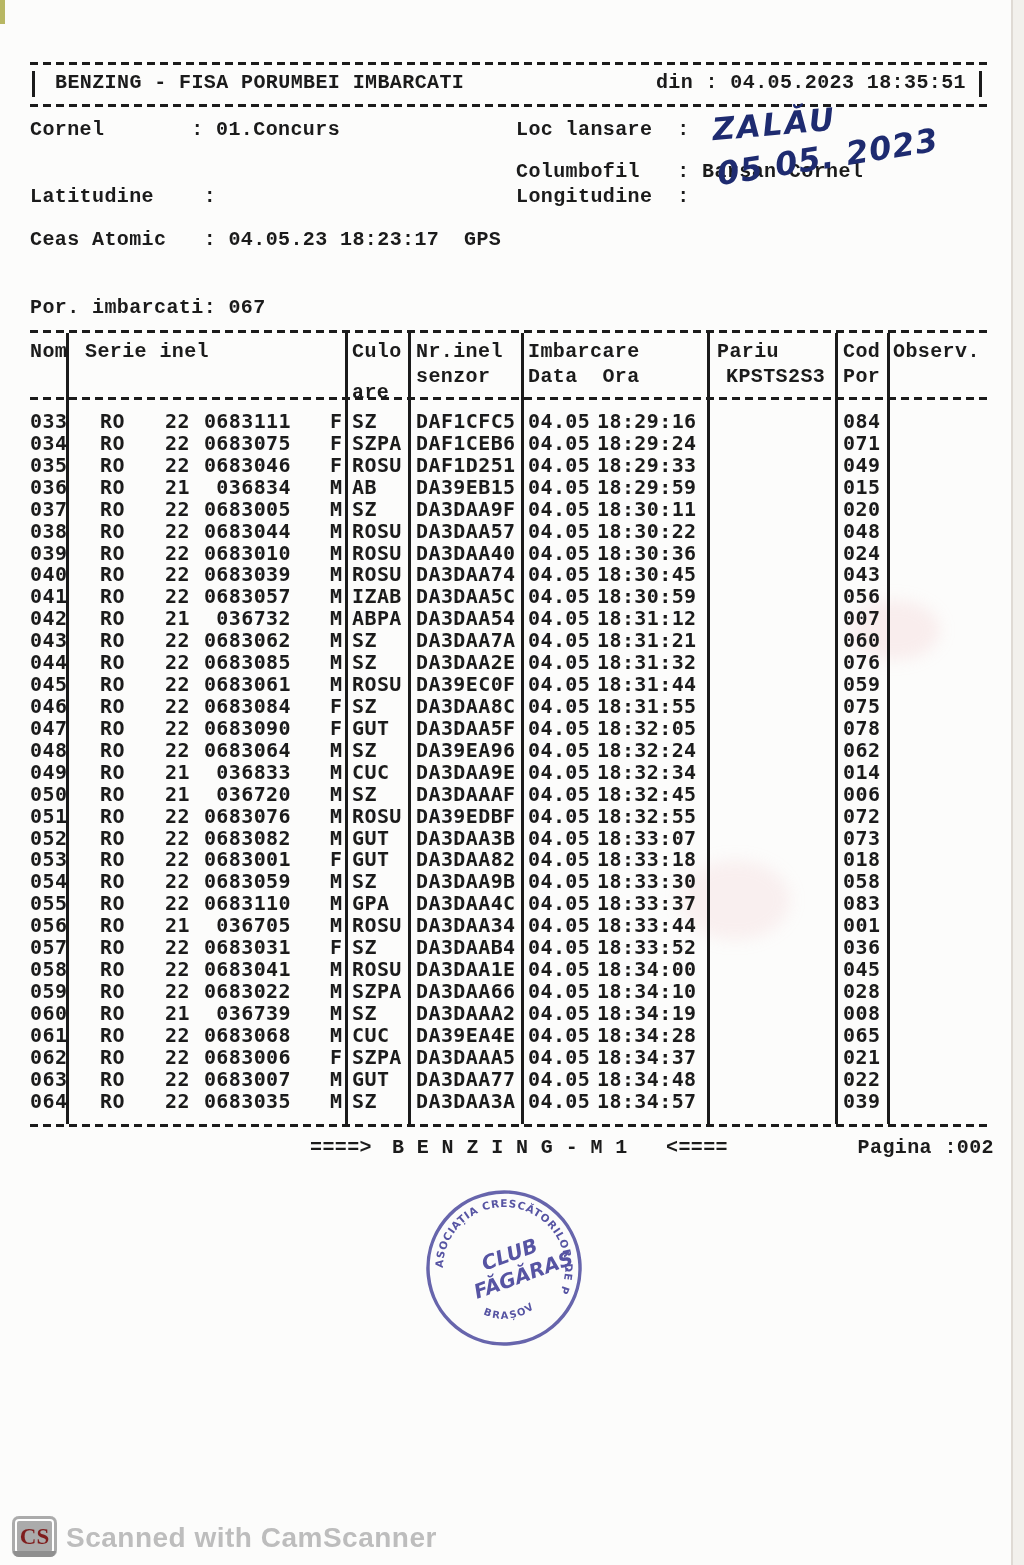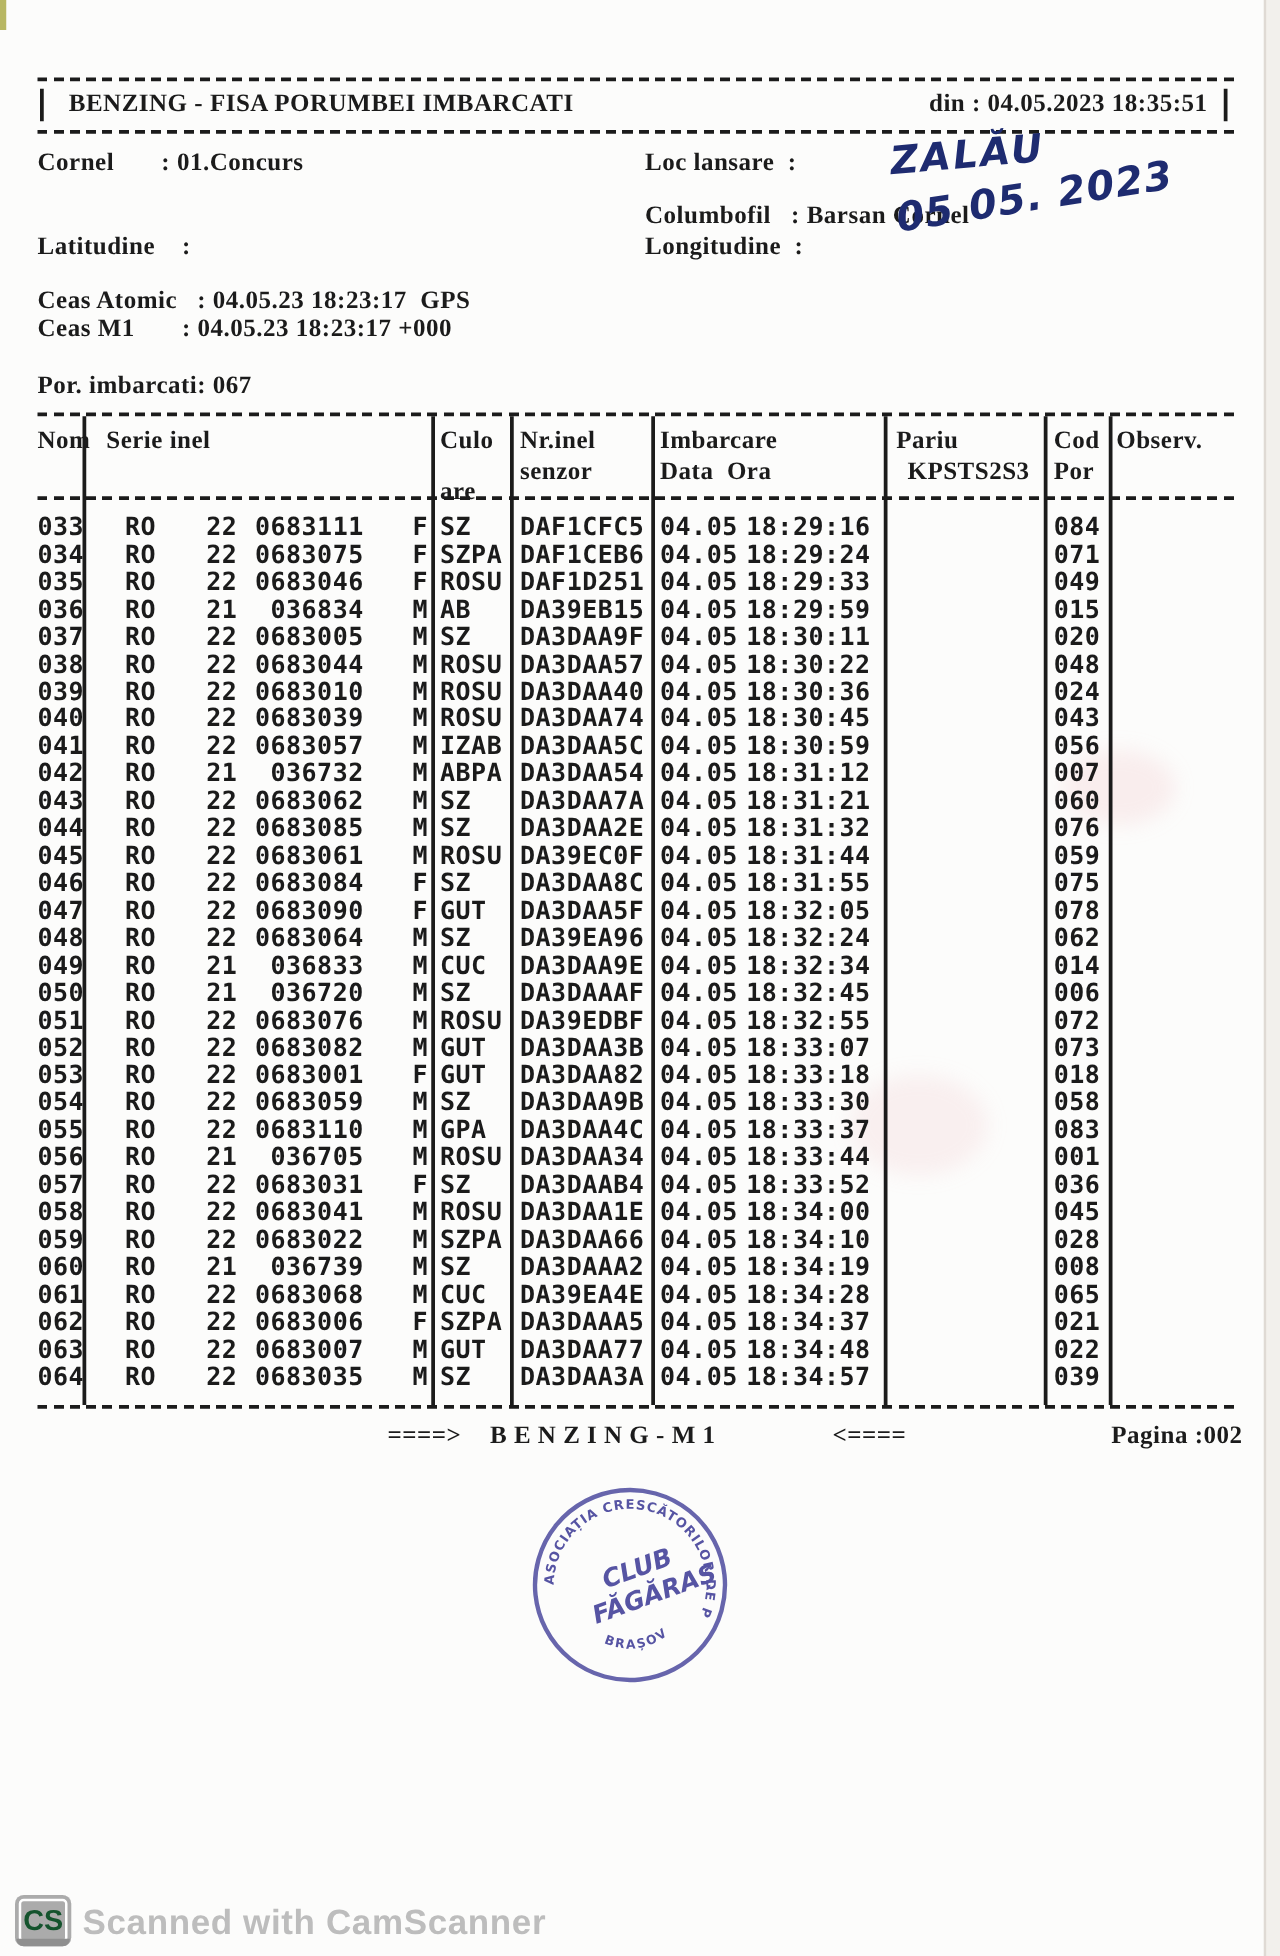--- a/index.html
+++ b/index.html
@@ -1,19 +1,19 @@
 <!DOCTYPE html>
 <html><head>
 <meta charset="utf-8">
 <style>
   html,body{margin:0;padding:0;background:#e8e8e8;}
   .page{position:relative;width:1024px;height:1565px;background:#fcfcfb;overflow:hidden;
         font-family:"DejaVu Sans Mono",monospace;}
   
-  .mono{position:absolute;font-family:Liberation Serif, serif;font-weight:700;
+  .mono{position:absolute;font-family:Liberation Mono, monospace;font-weight:700;
         font-size:20px;letter-spacing:.4px;color:#1b1b1b;white-space:pre;line-height:22px;}
   
   .hd{position:absolute;left:30px;width:960px;height:3px;
       background:repeating-linear-gradient(90deg,#1b1b1b 0 8px,transparent 8px 13px);}
   .hd.y1{top:62px}.hd.y2{top:104px}.hd.y3{top:330px}.hd.y4{top:397px}.hd.y5{top:1124px}
   
   .vl{position:absolute;width:3px;background:#1b1b1b;top:333px;height:791px;}
   .vl.x1{left:66px}.vl.x2{left:345px}.vl.x3{left:408px}.vl.x4{left:521px}
   .vl.x5{left:707px}.vl.x6{left:835px}.vl.x7{left:887px}
   .vbar{position:absolute;width:3px;height:26px;background:#1b1b1b;top:71px;}
@@ -47,21 +47,21 @@
   .edge-line{position:absolute;left:1011px;top:0;width:2px;height:1565px;background:#d6cfc7;opacity:.75;}
   .edge-shade{position:absolute;left:1013px;top:0;width:11px;height:1565px;background:#f2f0ec;}
   .sliver{position:absolute;left:0;top:0;width:5px;height:24px;background:#b8b763;}
   .smudge{position:absolute;border-radius:50%;filter:blur(8px);}
   .sm1{left:850px;top:600px;width:90px;height:60px;background:rgba(235,160,170,.16);}
   .sm2{left:680px;top:860px;width:110px;height:80px;background:rgba(235,160,170,.14);}
   
   .cs-badge{position:absolute;left:12px;top:1516px;width:45px;height:41px;background:#ababab;
             border-radius:7px;box-shadow:inset 0 0 0 3px #ababab, inset 0 0 0 5px #ffffff;
             display:flex;align-items:center;justify-content:center;}
-  .cs-badge i{font-style:normal;color:#14532d;font-family:Liberation Sans, sans-serif;
+  .cs-badge i{font-style:normal;color:#7f1d1d;font-family:Liberation Serif, serif;
               font-weight:700;font-size:23px;letter-spacing:0;}
   .cs-foot{position:absolute;left:13px;top:1551px;width:43px;height:6px;background:#8f8f8f;
            border-radius:0 0 6px 6px;}
   .cs-text{position:absolute;left:66px;top:1522px;font-family:"Liberation Sans",sans-serif;
            font-size:28px;color:#bdbdbd;letter-spacing:.5px;font-weight:bold;}
 </style>
 </head>
 <body>
 
 <div class="page">
@@ -75,21 +75,20 @@
   <div class="hd y1"></div>
   <div class="hd y2"></div>
   <div class="vbar l"></div>
   <div class="vbar r"></div>
   <div class="mono" style="left:55px;top:72px">BENZING - FISA PORUMBEI IMBARCATI</div>
   <div class="mono" style="right:58px;left:auto;top:72px">din : 04.05.2023 18:35:51</div>
 
   <div class="mono fl0"><span>Cornel       :</span><span> 01.Concurs</span></div>
   <div class="mono fl2"><span>Latitudine    :</span><span></span></div>
   <div class="mono fl3"><span>Ceas Atomic   :</span><span> 04.05.23 18:23:17  GPS</span></div>
-  <div class="mono fl4"><span>Ceas M1       :</span><span> 04.05.23 18:23:17 +000</span></div>
   <div class="mono fl6"><span>Por. imbarcati:</span><span> 067</span></div>
 
   <div class="mono fr0"><span>Loc lansare  :</span><span></span></div>
   <div class="mono fr1"><span>Columbofil   :</span><span> Barsan Cornel</span></div>
   <div class="mono fr2"><span>Longitudine  :</span><span></span></div>
 
   <div class="hand hand1">ZALĂU</div>
   <div class="hand hand2">05 05. 2023</div>
 
   <div class="hd y3"></div>

